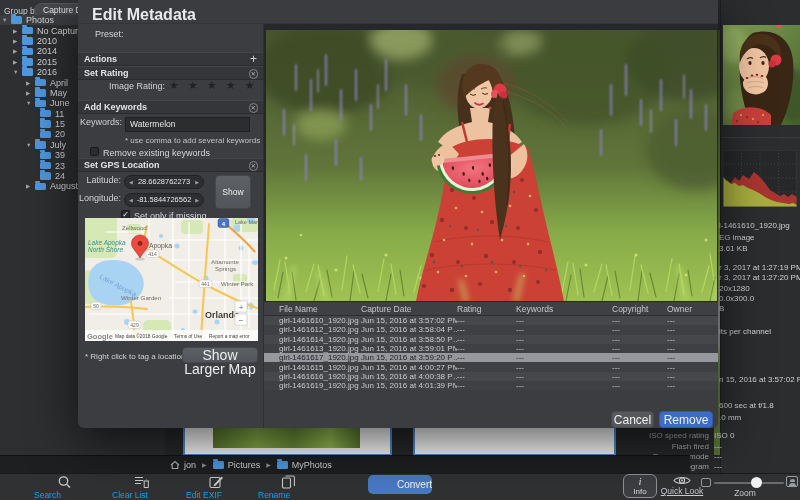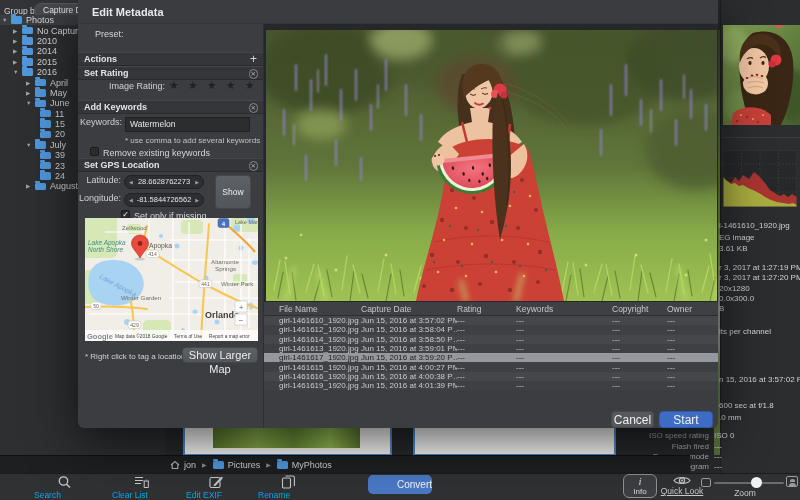--- a/index.html
+++ b/index.html
@@ -64,21 +64,21 @@
   .ihisto{left:723px;top:150px;width:74px;height:57px;}
   .frag{position:absolute;left:719px;font-size:8px;color:#d2d3d5;white-space:nowrap;}
   .irow{position:absolute;left:560px;width:240px;font-size:8px;white-space:nowrap;}
   .irow .ilabel{position:absolute;right:91px;color:#a9abae;}
   .irow .ivalue{position:absolute;left:154px;color:#d2d3d5;}
 
   
   .dialog{left:78px;top:0;width:640px;height:428px;background:#3b3d40;border-radius:0 0 6px 6px;
     box-shadow:0 14px 50px rgba(0,0,0,.65);overflow:hidden;}
   .dlg-title{position:absolute;left:0;top:0;width:100%;height:24px;background:#3a3c3f;border-bottom:1px solid #333538;}
-  .dlg-title span{position:absolute;left:14px;top:6px;font-size:11px;font-weight:bold;color:#e8e9ea;}
+  .dlg-title span{position:absolute;left:14px;top:6px;font-size:16px;font-weight:bold;color:#e8e9ea;}
   .form{position:absolute;left:0;top:24px;width:185px;height:404px;}
   .frow{position:absolute;color:#d5d6d8;font-size:9px;}
   .secbar{position:absolute;left:0;width:185px;height:14px;background:#343639;border-top:1px solid #434548;
     border-bottom:1px solid #2a2b2d;color:#e2e3e5;font-size:9px;font-weight:bold;line-height:13px;padding-left:6px;}
   .xbtn{position:absolute;right:5px;top:2px;width:9.5px;height:9.5px;border:1px solid #85888c;border-radius:50%;
     color:#b9bbbe;font-size:6px;line-height:8px;text-align:center;font-weight:normal;}
   .plus{position:absolute;right:6px;top:0px;font-size:12px;font-weight:normal;color:#d5d6d8;}
   .preset-select{position:absolute;left:52px;top:0px;width:126px;height:18px;background:#2c2e31;
     border:1px solid #202224;border-radius:4px;color:#e3e4e6;font-size:9px;line-height:16px;padding-left:7px;}
   .preset-select .arrows{position:absolute;right:0;top:0;width:14px;height:16px;border-left:1px solid #1f2022;
@@ -95,21 +95,21 @@
     color:#f0f1f2;font-size:8px;line-height:8px;text-align:center;}
   .stepper{position:absolute;left:46px;top:0;width:80px;height:14px;background:#2c2e31;border:1px solid #202224;
     border-radius:7px;color:#e3e4e6;font-size:7.5px;text-align:center;line-height:12px;}
   .stepper .arr{position:absolute;top:0;font-size:5px;color:#9a9da0;line-height:12px;}
   .stepper .al{left:4px;} .stepper .ar{right:4px;}
   .graybtn{background:linear-gradient(#5d6065,#525559);border:1px solid #45474a;border-radius:4px;
     color:#eceded;text-align:center;}
   .showpin{position:absolute;left:137px;top:151px;width:36px;height:34px;font-size:8.5px;line-height:32px;}
   .mapwrap{position:absolute;left:7px;top:194px;width:173px;height:123px;overflow:hidden;background:#f1eee7;}
   .maphint{position:absolute;left:7px;top:328px;font-size:8px;color:#cfd1d3;}
-  .showlarger{position:absolute;left:104px;top:323px;width:76px;height:16px;font-size:11px;line-height:14px;}
+  .showlarger{position:absolute;left:104px;top:323px;width:76px;height:16px;font-size:14px;line-height:14px;}
   .dright{position:absolute;left:185px;top:24px;width:455px;height:404px;background:#3b3d40;border-left:1px solid #2d2f31;}
   .photo-bg{position:absolute;left:0;top:0;width:455px;height:278px;background:#26272a;}
   .photo{position:absolute;left:2px;top:6px;width:451px;height:271px;overflow:hidden;}
   .ftable{position:absolute;left:0;top:278px;width:455px;}
   .frow-grid{display:grid;grid-template-columns:97px 96px 59px 96px 55px 1fr;align-items:center;}
   .thead{height:14px;background:#3e4044;border-bottom:1px solid #2c2d30;color:#c6c8ca;font-size:8.5px;}
   .trowt{height:9.3px;font-size:8px;color:#c9cbcd;}
   .trowt.odd{background:#45474b;} .trowt.even{background:#3e4043;}
   .trowt.selrow{background:#96989d;color:#1e1f21;}
   .cell1{padding-left:15px;white-space:nowrap;overflow:hidden;}
@@ -776,17 +776,17 @@
           <span class="cell1">girl-1461619_1920.jpg</span>
             <span class="celln">Jun 15, 2016 at 4:01:39 PM</span>
             <span class="celln">---</span>
             <span class="celln">---</span>
             <span class="celln">---</span>
             <span class="celln">---</span>
         </div>
       </div>
 
       <div class="btn cancel">Cancel</div>
-      <div class="btn start">Start</div>
+      <div class="btn start">Remove</div>
     </div>
   </div>
 
 </div>
 
 </body></html>

